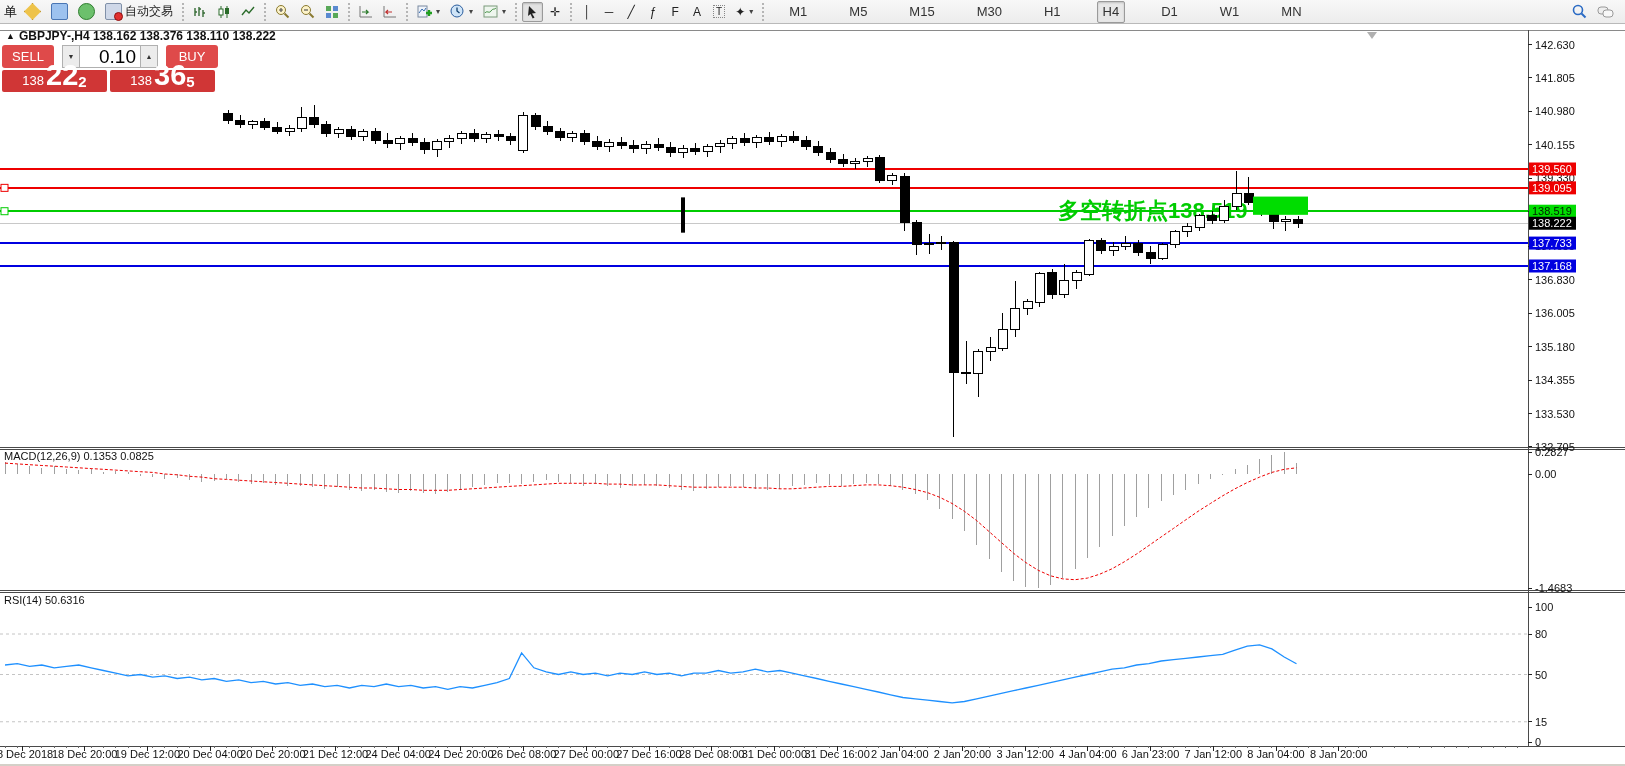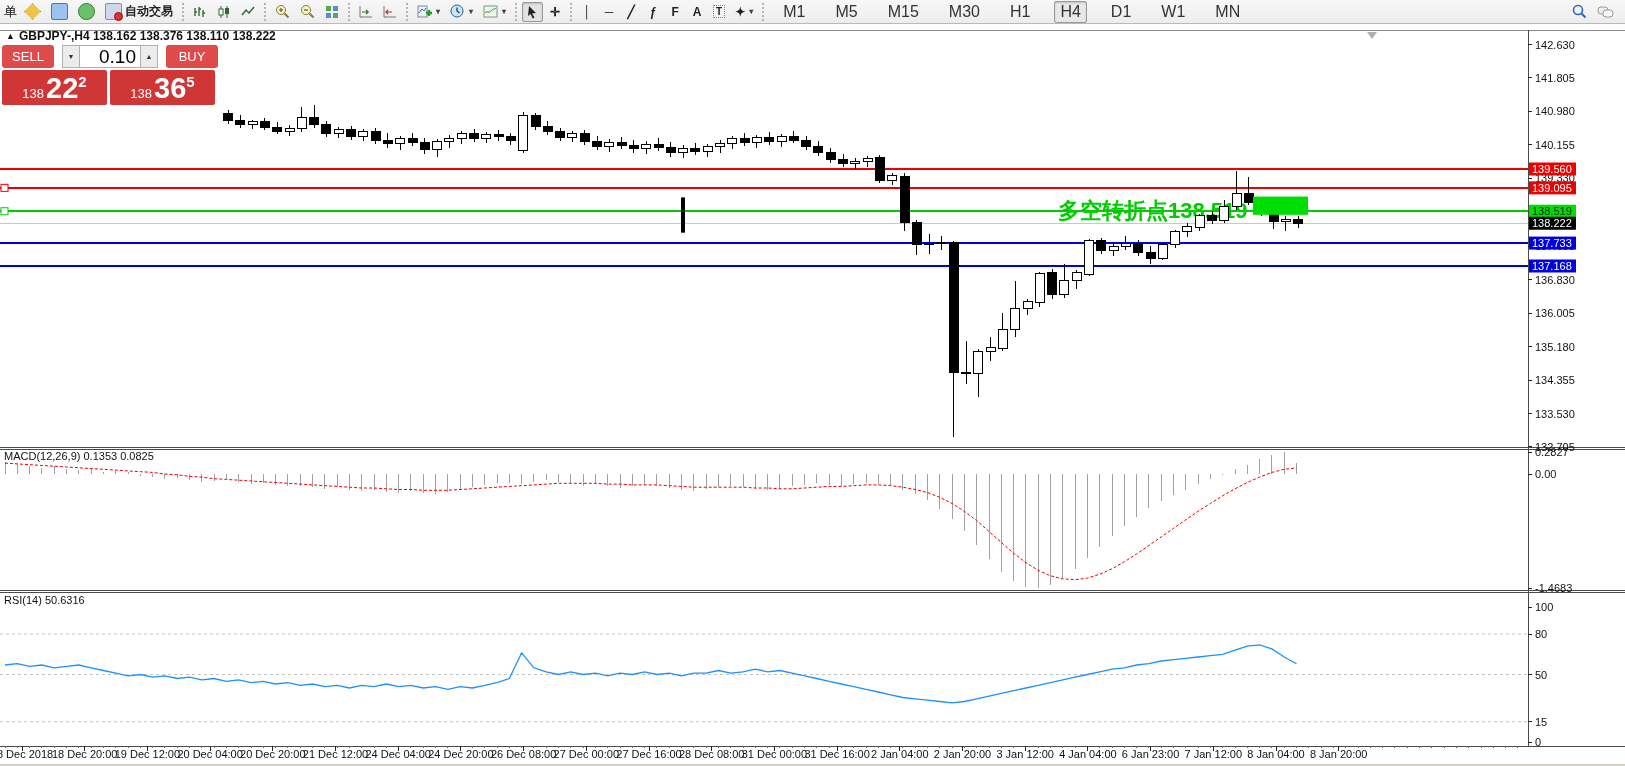--- a/index.html
+++ b/index.html
@@ -5,27 +5,27 @@
   html,body{margin:0;padding:0;background:#fff;}
   body{width:1625px;height:766px;position:relative;overflow:hidden;
        font-family:"Liberation Sans",sans-serif;-webkit-font-smoothing:none;}
 
   
   .toolbar{position:absolute;left:0;top:0;width:1625px;height:24px;z-index:30;
     background:linear-gradient(#f8f8f8,#ececec);border-bottom:1px solid #b9b9b9;
     display:flex;align-items:center;padding-left:2px;box-sizing:border-box;font-size:12px;color:#222;}
   .tb-btn{height:20px;min-width:20px;display:inline-flex;align-items:center;justify-content:center;
     gap:3px;padding:0 3px;margin:0 1px;border:1px solid transparent;border-radius:2px;background:transparent;
-    font-family:"Liberation Sans",sans-serif;font-size:12px;color:#222;cursor:default;font-weight:bold;}
+    font-family:"Liberation Sans",sans-serif;font-size:12px;color:#222;cursor:default;}
   .tb-btn.active{background:#e3e3e3;border-color:#9a9a9a;box-shadow:inset 0 1px 2px rgba(0,0,0,.18);}
   .tb-txt{font-size:13px;color:#111;margin:0 2px;}
   .sep{height:18px;border-left:2px dotted #b5b5b5;margin:0 4px;}
   .caret{font-size:8px;color:#444;margin-left:1px;}
-  .tf{display:inline-flex;align-items:center;justify-content:center;height:20px;padding:0 5px;margin:0 9px;
-    border:1px solid transparent;border-radius:2px;font-size:16px;color:#333;}
+  .tf{display:inline-flex;align-items:center;justify-content:center;height:20px;padding:0 5px;margin:0 15px;
+    border:1px solid transparent;border-radius:2px;font-size:13px;color:#333;}
   .tf.active{background:#e8e8e8;border-color:#9a9a9a;box-shadow:inset 0 1px 2px rgba(0,0,0,.18);}
   .ic{display:inline-block;width:15px;height:15px;}
   .ic-tag{background:#eec34a;border:1px solid #b88a1e;clip-path:polygon(50% 0,100% 50%,50% 100%,0 50%);}
   .ic-monitor{background:#9dc2ef;border:1px solid #4a76b4;border-radius:2px;}
   .ic-signal{background:#6cc06c;border:1px solid #2f7d2f;border-radius:50%;}
   .ic-robot{background:#cfd8e8;border:1px solid #8090a8;border-radius:2px;position:relative;}
   .ic-robot::after{content:"";position:absolute;right:-2px;bottom:-2px;width:7px;height:7px;border-radius:50%;
     background:#e03030;border:1px solid #901010;}
   .tb-right{margin-left:auto;display:flex;align-items:center;margin-right:6px;}
   svg.tbsvg{display:block;}
@@ -36,21 +36,21 @@
   .qp{position:absolute;left:2px;top:45px;width:216px;z-index:20;}
   .qp-row1{display:flex;gap:8px;height:23px;}
   .qp-btn{background:#df4a4a;color:#fff;border:none;border-radius:3px;font-size:13px;
     font-family:"Liberation Sans",sans-serif;width:56px;height:23px;}
   .spin{display:flex;height:23px;}
   .spin-btn{width:16px;background:#ececec;border:1px solid #b0b0b0;font-size:7px;color:#333;
     display:flex;align-items:center;justify-content:center;}
   .spin input{width:54px;border:1px solid #b0b0b0;border-left:none;border-right:none;
     text-align:right;font-size:19px;padding-right:4px;font-family:"Liberation Sans",sans-serif;}
   .qp-row2{display:flex;gap:3px;margin-top:2px;}
-  .pbox{background:#d03636;border-radius:2px;width:105px;height:35px;color:#fff;
+  .pbox{background:#d03636;border-radius:2px;width:105px;height:22px;color:#fff;
     display:flex;align-items:flex-end;justify-content:center;padding-bottom:2px;box-sizing:border-box;}
   .bfig{font-size:13px;margin-bottom:2px;}
   .bpip{font-size:29px;font-weight:bold;line-height:0.95;margin-left:2px;}
   .bfrac{font-size:15px;font-weight:bold;margin-top:0;align-self:flex-start;padding-top:3px;}
 
   
   .ind-label{position:absolute;z-index:15;font-size:11px;color:#111;}
   #macd-label{left:4px;top:450px;}
   #rsi-label{left:4px;top:594px;}
 

